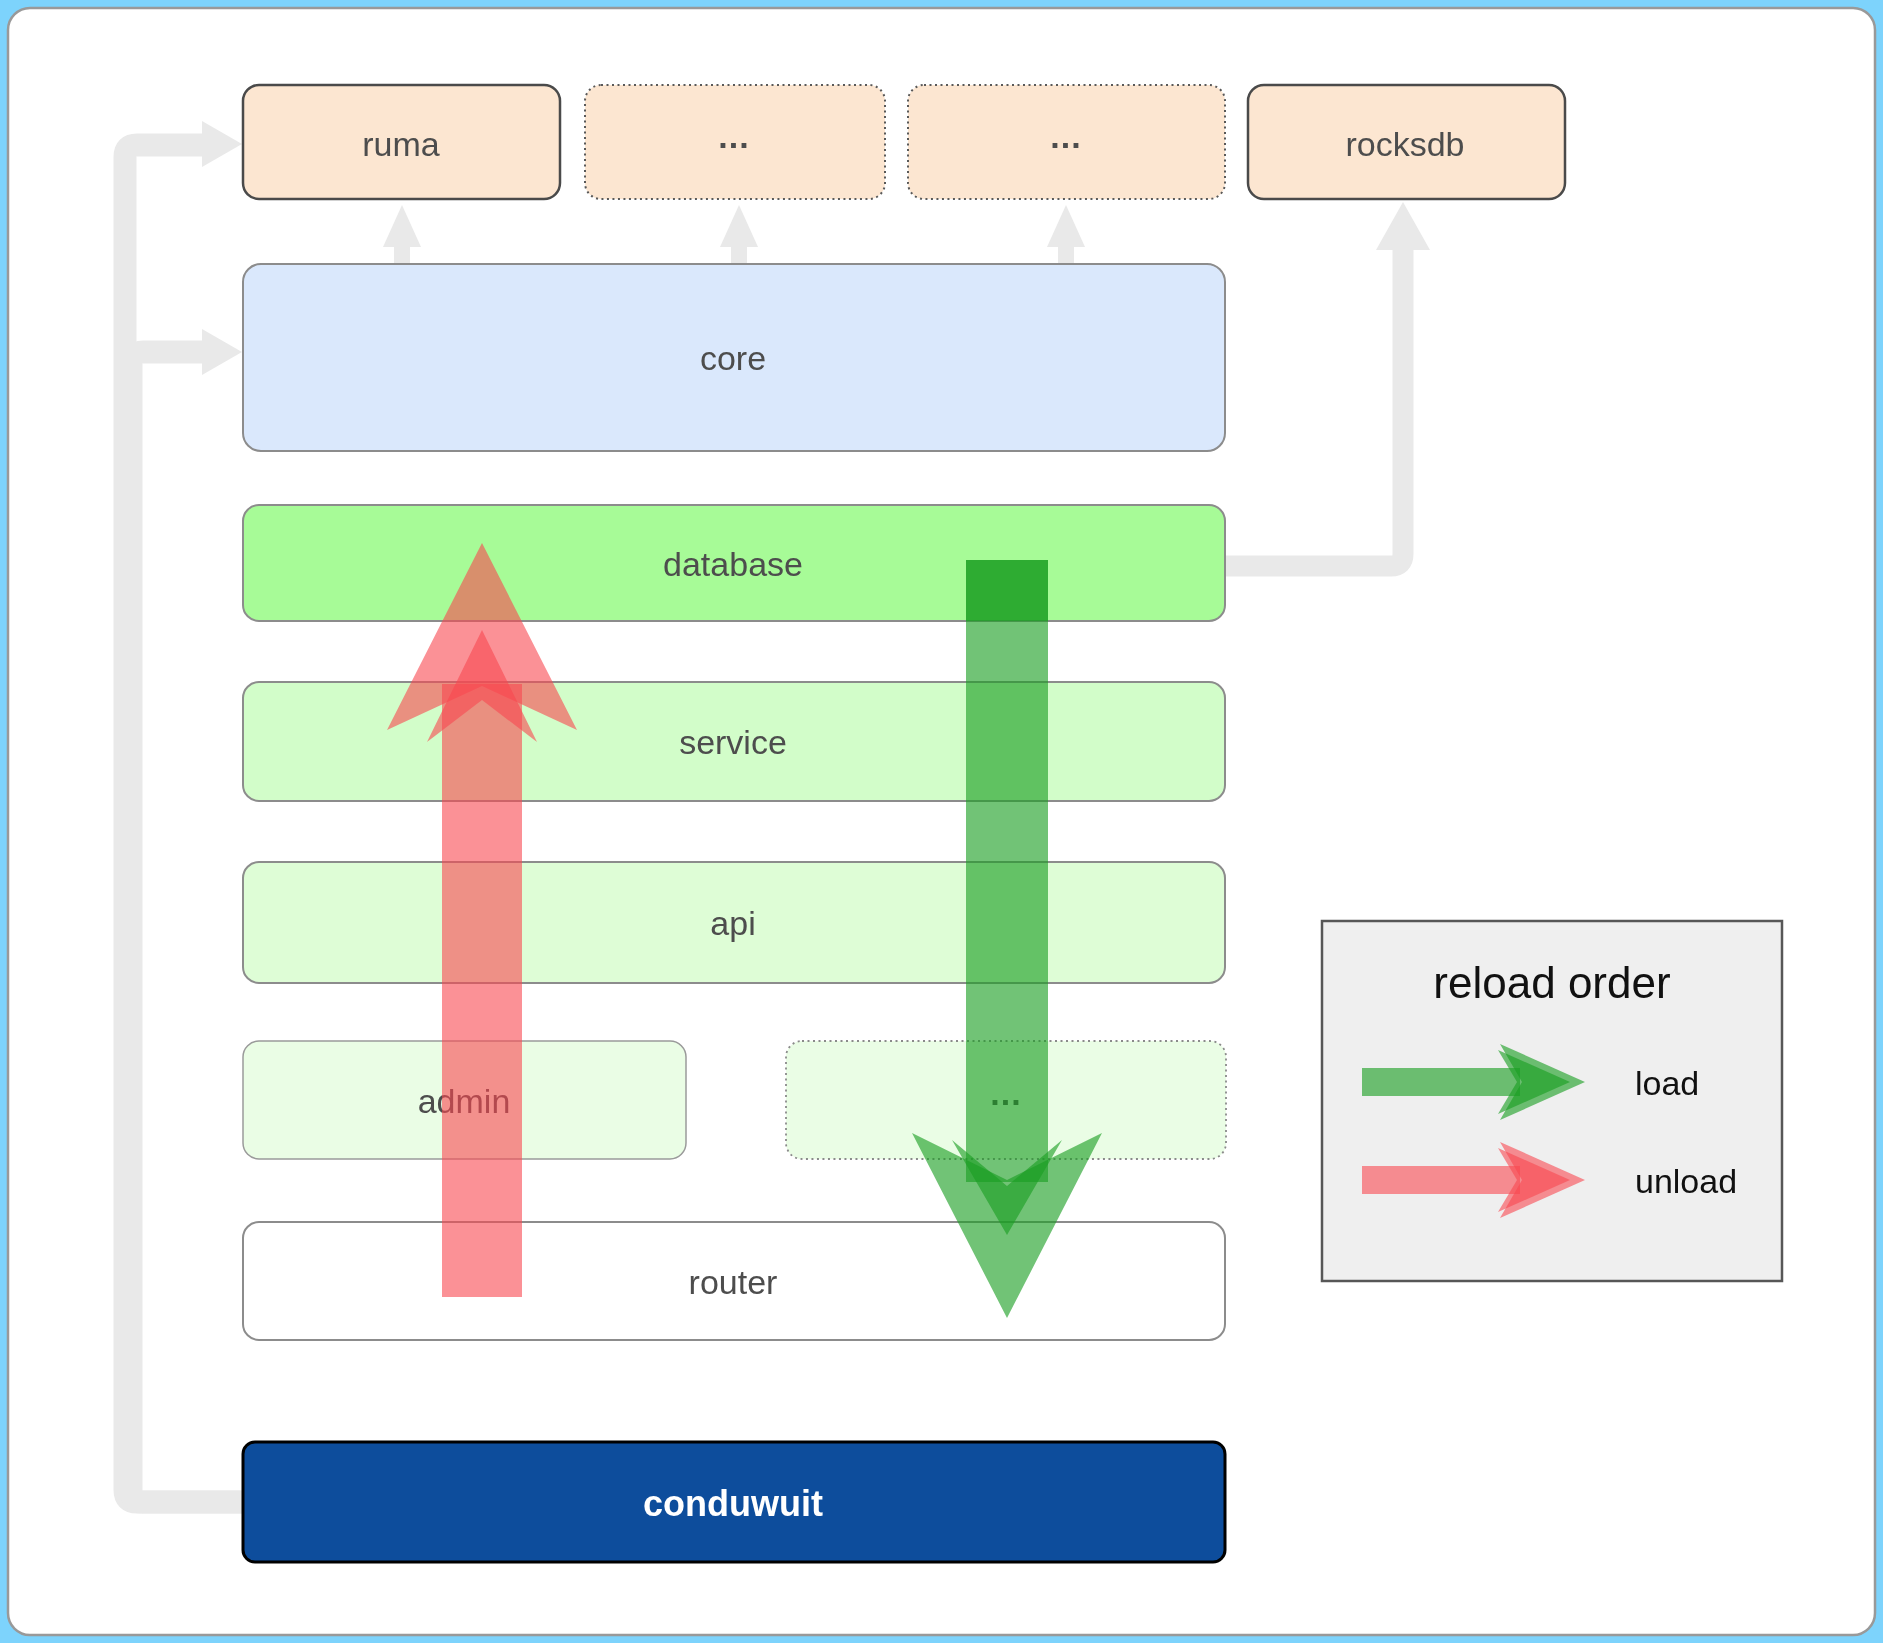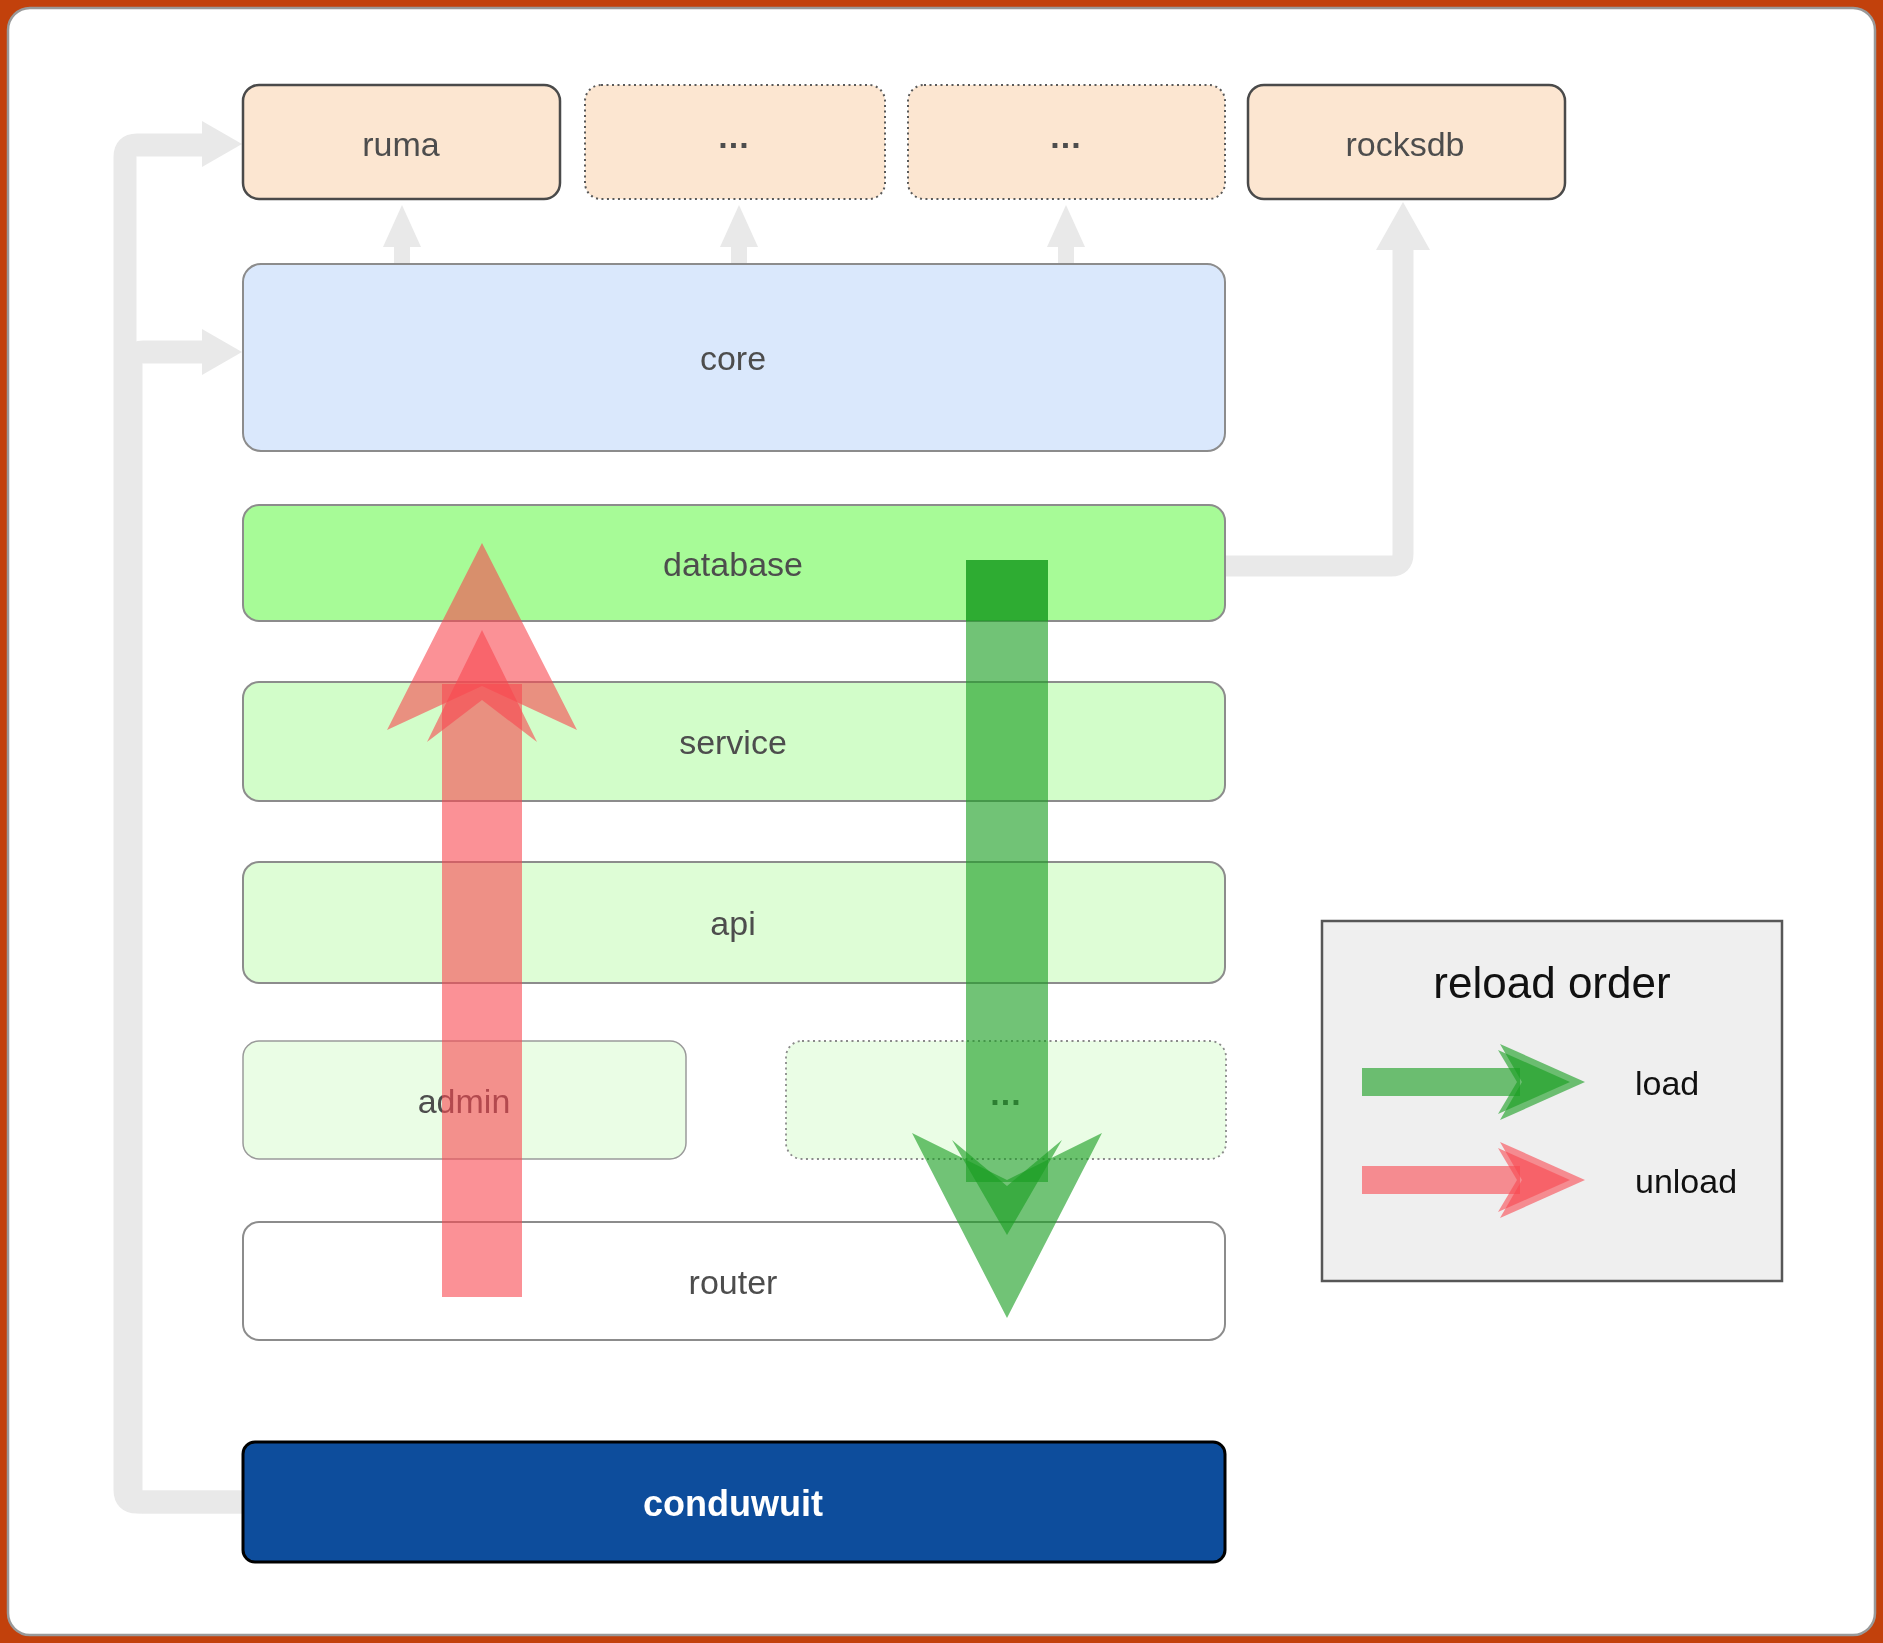--- a/index.html
+++ b/index.html
@@ -1,16 +1,16 @@
 <!DOCTYPE html>
 <html><head>
 <meta charset="utf-8">
 <style>
   html,body{margin:0;padding:0;background:#ffffff;}
-  .stage{width:1883px;height:1643px;position:relative;background:#c2410c;}
+  .stage{width:1883px;height:1643px;position:relative;background:#7dd3fc;}
   svg{display:block;}
   text{
     font-family:"Liberation Sans",sans-serif;
     fill:#4d4d4d;
     font-size:34px;
     text-anchor:middle;
     dominant-baseline:central;
   }
   .ellipsis{font-weight:700;letter-spacing:1px;}
   .conduwuit-label{fill:#ffffff;font-size:36px;font-weight:600;}

